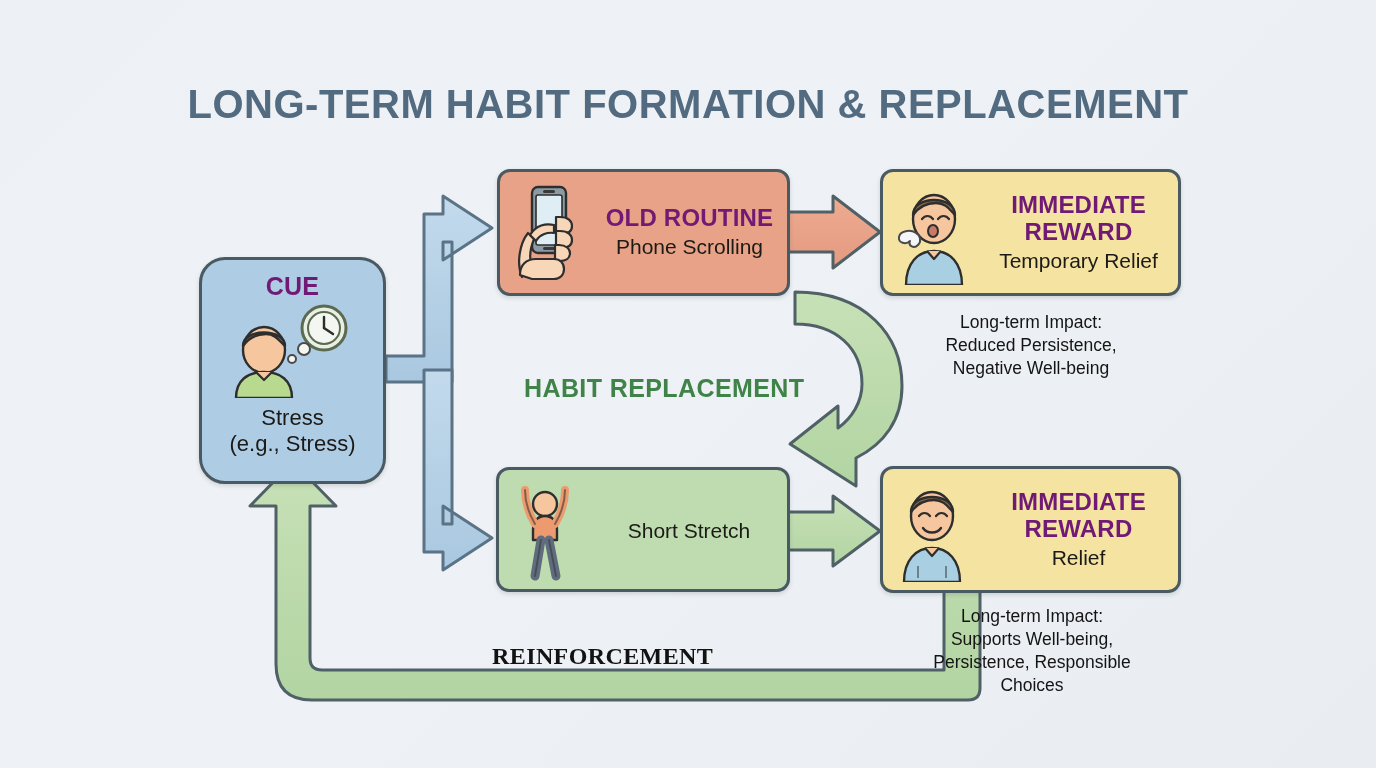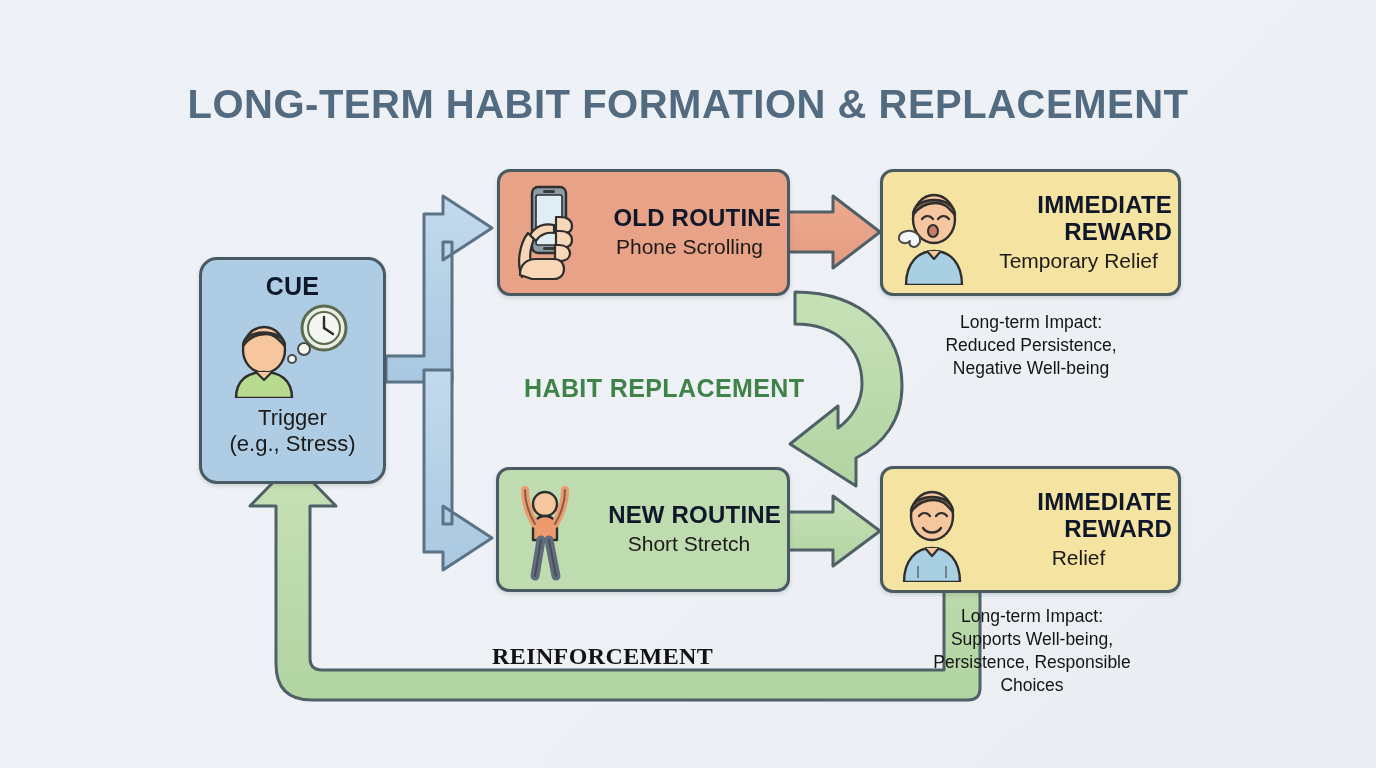--- a/index.html
+++ b/index.html
@@ -55,37 +55,36 @@
     justify-content: center;
   }
   .node .text-slot {
     flex: 1 1 auto;
     text-align: center;
     padding: 0 6px;
   }
   .node .head {
     font-size: 24px;
     font-weight: bold;
-    color: #0f172a;
+    color: #701a75;
     line-height: 1.12;
     letter-spacing: 0.2px;
-    text-align: right;
   }
   .node .sub {
     font-size: 21px;
     color: #1c1a17;
     line-height: 1.15;
     margin-top: 3px;
   }
 
   
   #node-cue {
     left: 199px; top: 257px; width: 187px; height: 227px;
     background: #aecde5;
-    border-radius: 18px;
+    border-radius: 26px;
     flex-direction: column;
     justify-content: flex-start;
     padding-top: 12px;
   }
   #node-cue .head { font-size: 25px; }
   #node-cue .sub { font-size: 22px; line-height: 1.2; }
 
   
   #node-old {
     left: 497px; top: 169px; width: 293px; height: 127px;
@@ -258,21 +257,21 @@
         <circle cx="74" cy="57" r="4" fill="#f4f6f2" stroke="#4a4a4a" stroke-width="2"></circle>
 
         <ellipse cx="46" cy="48" rx="21" ry="23" fill="#f6c79e" stroke="#2e2e2e" stroke-width="2.4"></ellipse>
         <path d="M25,44 C25,26 67,26 67,44 C62,40 58,32 48,32 C38,32 30,37 25,44 Z" fill="#8a6a46" stroke="#2e2e2e" stroke-width="2.4" stroke-linejoin="round"></path>
 
         <path d="M18,96 C18,78 30,70 46,70 C62,70 74,78 74,96 Z" fill="#b8da8e" stroke="#2e2e2e" stroke-width="2.4" stroke-linejoin="round"></path>
         <path d="M38,70 L46,78 L54,70" fill="#f6c79e" stroke="#2e2e2e" stroke-width="2.2" stroke-linejoin="round"></path>
       </svg>
     </div>
     <div class="text-slot" style="flex:0 0 auto;margin-top:4px;">
-      <div class="sub">Trigger</div>
+      <div class="sub">Stress</div>
       <div class="sub" style="margin-top:0;">(e.g., Stress)</div>
     </div>
   </div>
 
   <div class="node" id="node-old">
     <div class="icon-slot" style="width:92px;">
       <svg width="72" height="104" viewBox="0 0 72 104">
         <rect x="22" y="6" width="34" height="66" rx="6" fill="#8b9aa3" stroke="#2e2e2e" stroke-width="2.4"></rect>
         <rect x="26" y="14" width="26" height="50" rx="2" fill="#dfeef4" stroke="#2e2e2e" stroke-width="1.6"></rect>
         <rect x="33" y="9" width="12" height="3" rx="1.5" fill="#3a3a3a"></rect>
@@ -301,21 +300,20 @@
         <path d="M26,46 C20,36 16,24 16,12" fill="none" stroke="#2e2e2e" stroke-width="2" stroke-linecap="round" opacity="0.55"></path>
         <path d="M46,46 C52,36 56,24 56,12" fill="none" stroke="#ec9a6e" stroke-width="8" stroke-linecap="round"></path>
         <path d="M46,46 C52,36 56,24 56,12" fill="none" stroke="#2e2e2e" stroke-width="2" stroke-linecap="round" opacity="0.55"></path>
         <path d="M32,62 L26,98" fill="none" stroke="#5f6c7d" stroke-width="9" stroke-linecap="round"></path>
         <path d="M40,62 L47,98" fill="none" stroke="#5f6c7d" stroke-width="9" stroke-linecap="round"></path>
         <path d="M32,62 L26,98" fill="none" stroke="#2e2e2e" stroke-width="1.8" stroke-linecap="round" opacity="0.5"></path>
         <path d="M40,62 L47,98" fill="none" stroke="#2e2e2e" stroke-width="1.8" stroke-linecap="round" opacity="0.5"></path>
       </svg>
     </div>
     <div class="text-slot">
-      <div class="head">NEW ROUTINE</div>
       <div class="sub">Short Stretch</div>
     </div>
   </div>
 
   <div class="node" id="node-reward-old">
     <div class="icon-slot" style="width:96px;">
       <svg width="78" height="104" viewBox="0 0 78 104">
         <ellipse cx="42" cy="38" rx="21" ry="24" fill="#f6c79e" stroke="#2e2e2e" stroke-width="2.4"></ellipse>
         <path d="M21,34 C21,14 63,14 63,34 C58,29 54,22 44,22 C33,22 26,27 21,34 Z" fill="#8a6a46" stroke="#2e2e2e" stroke-width="2.4" stroke-linejoin="round"></path>
         <path d="M30,38 C33,34 38,34 41,38" fill="none" stroke="#2e2e2e" stroke-width="2.2" stroke-linecap="round"></path>

